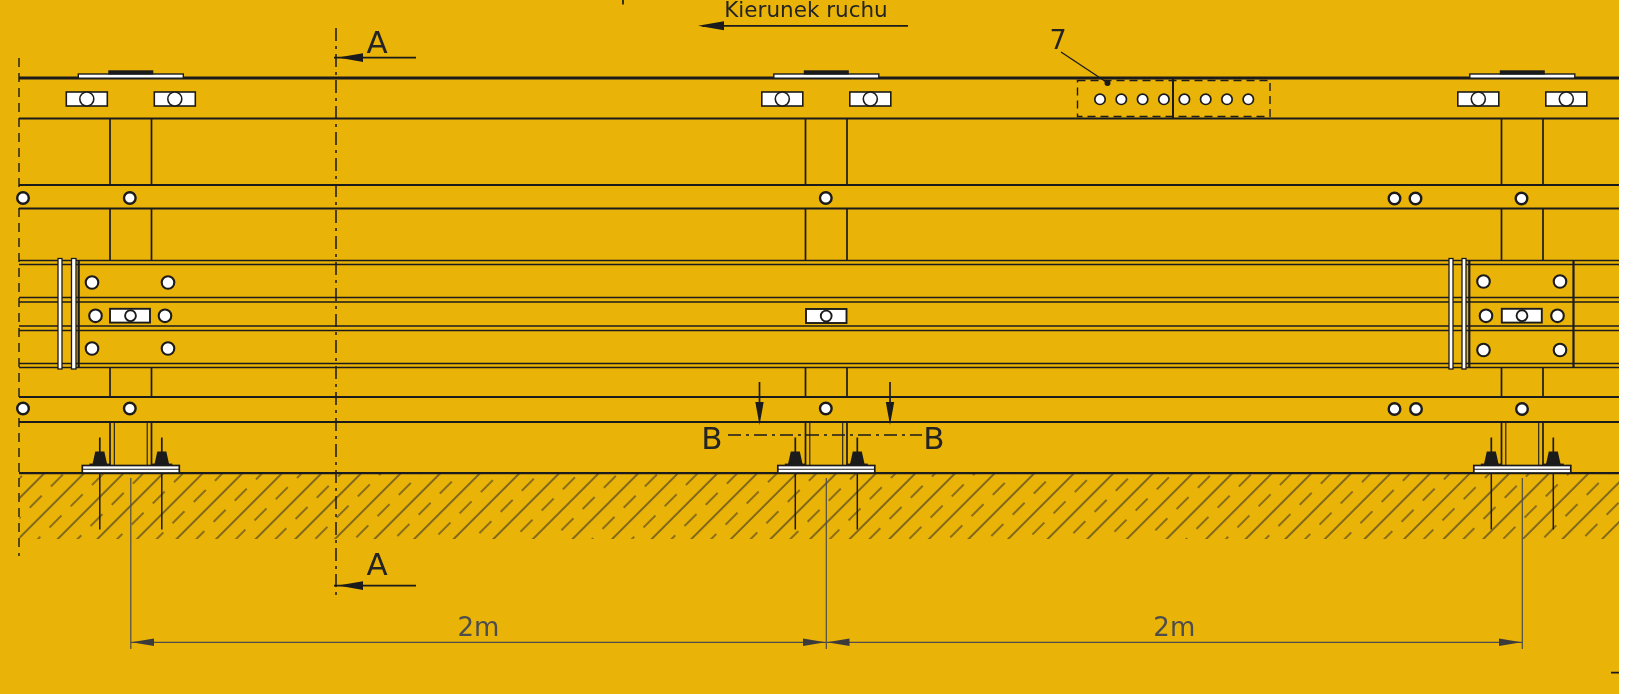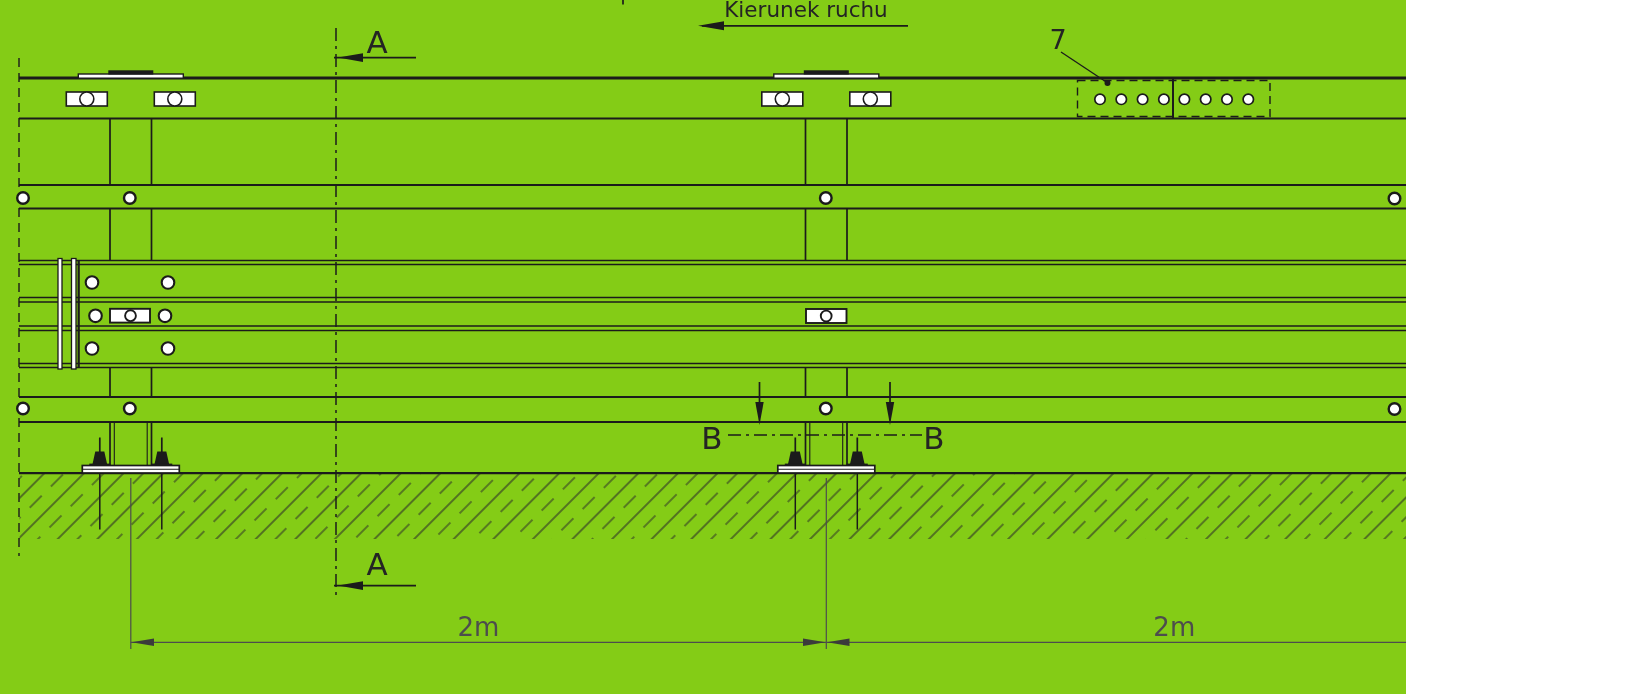--- a/index.html
+++ b/index.html
@@ -1,16 +1,16 @@
 <!DOCTYPE html>
 <html><head>
 <meta charset="utf-8">
 <style>
   html,body{margin:0;padding:0;background:#ffffff;}
-  .stage{position:relative;width:1406px;height:694px;background:#84cc16;overflow:hidden;
+  .stage{position:relative;width:1619px;height:694px;background:#eab308;overflow:hidden;
          font-family:"DejaVu Sans", sans-serif;}
   svg{position:absolute;left:0;top:0;}
   text{font-family:"DejaVu Sans", sans-serif;}
   .lbl{fill:#242424;}
   .dimtxt{fill:#4d4d4d;}
 </style>
 </head>
 <body>
 
 <div class="stage">

